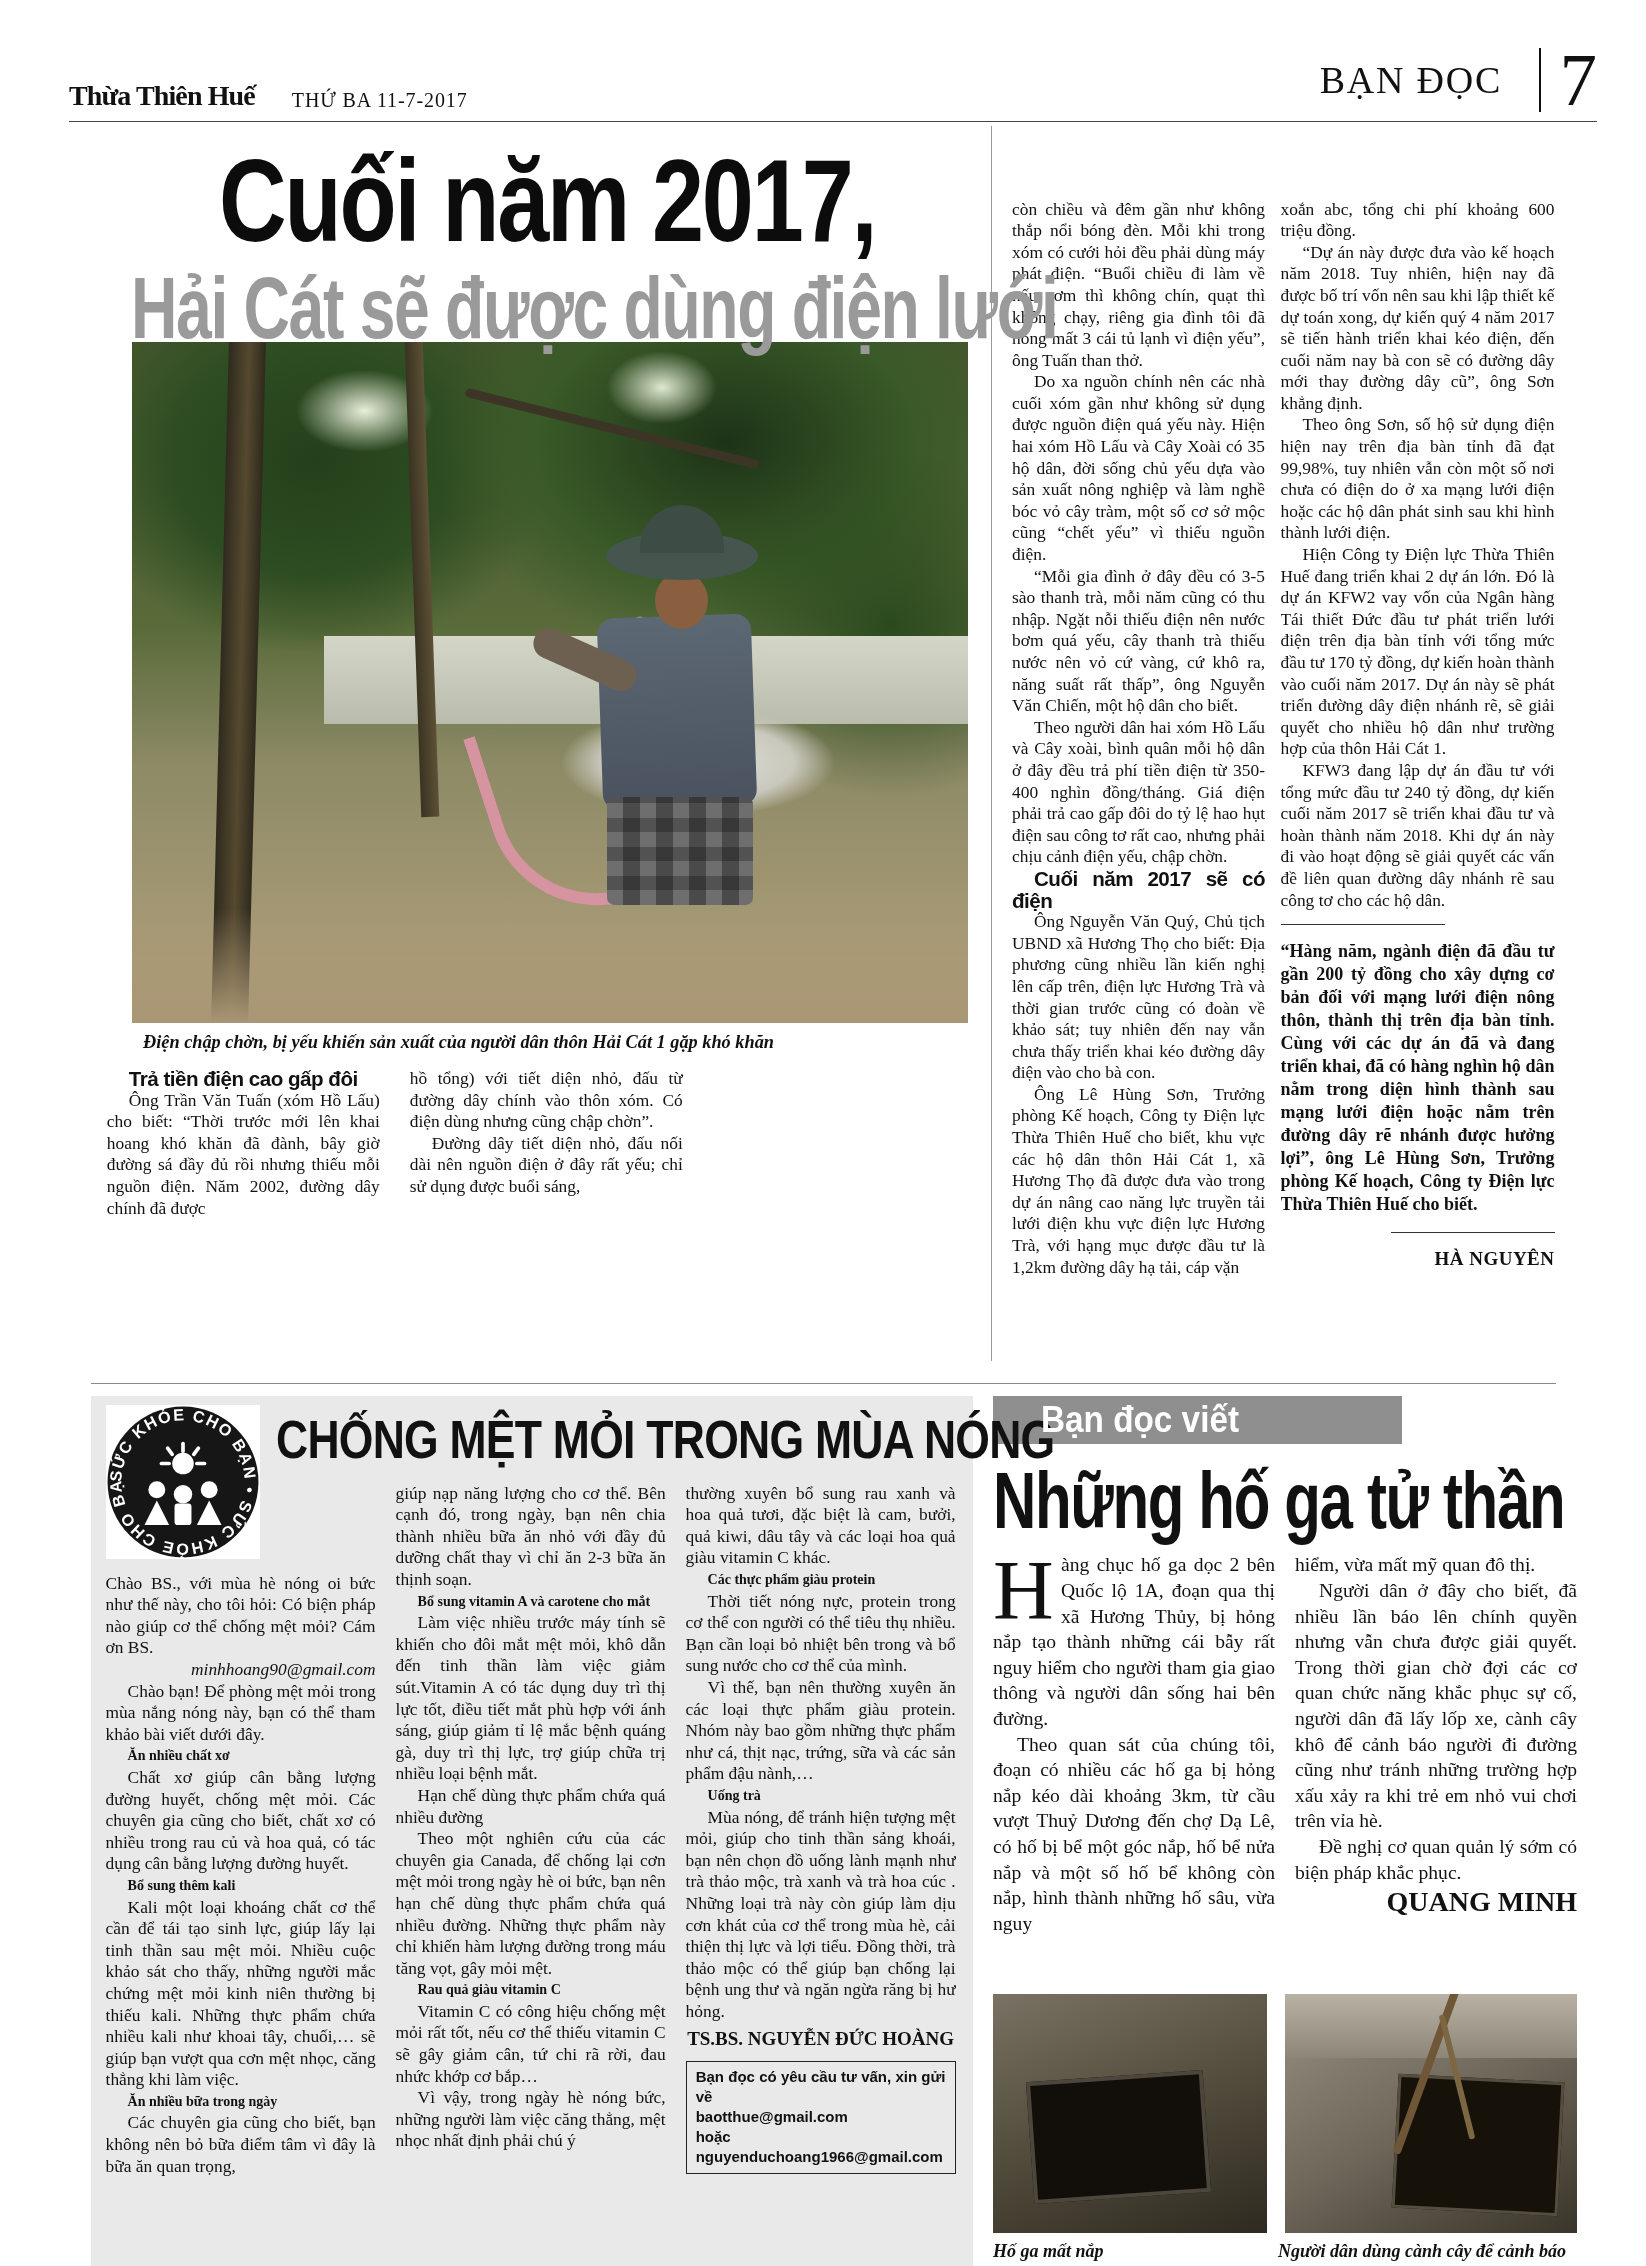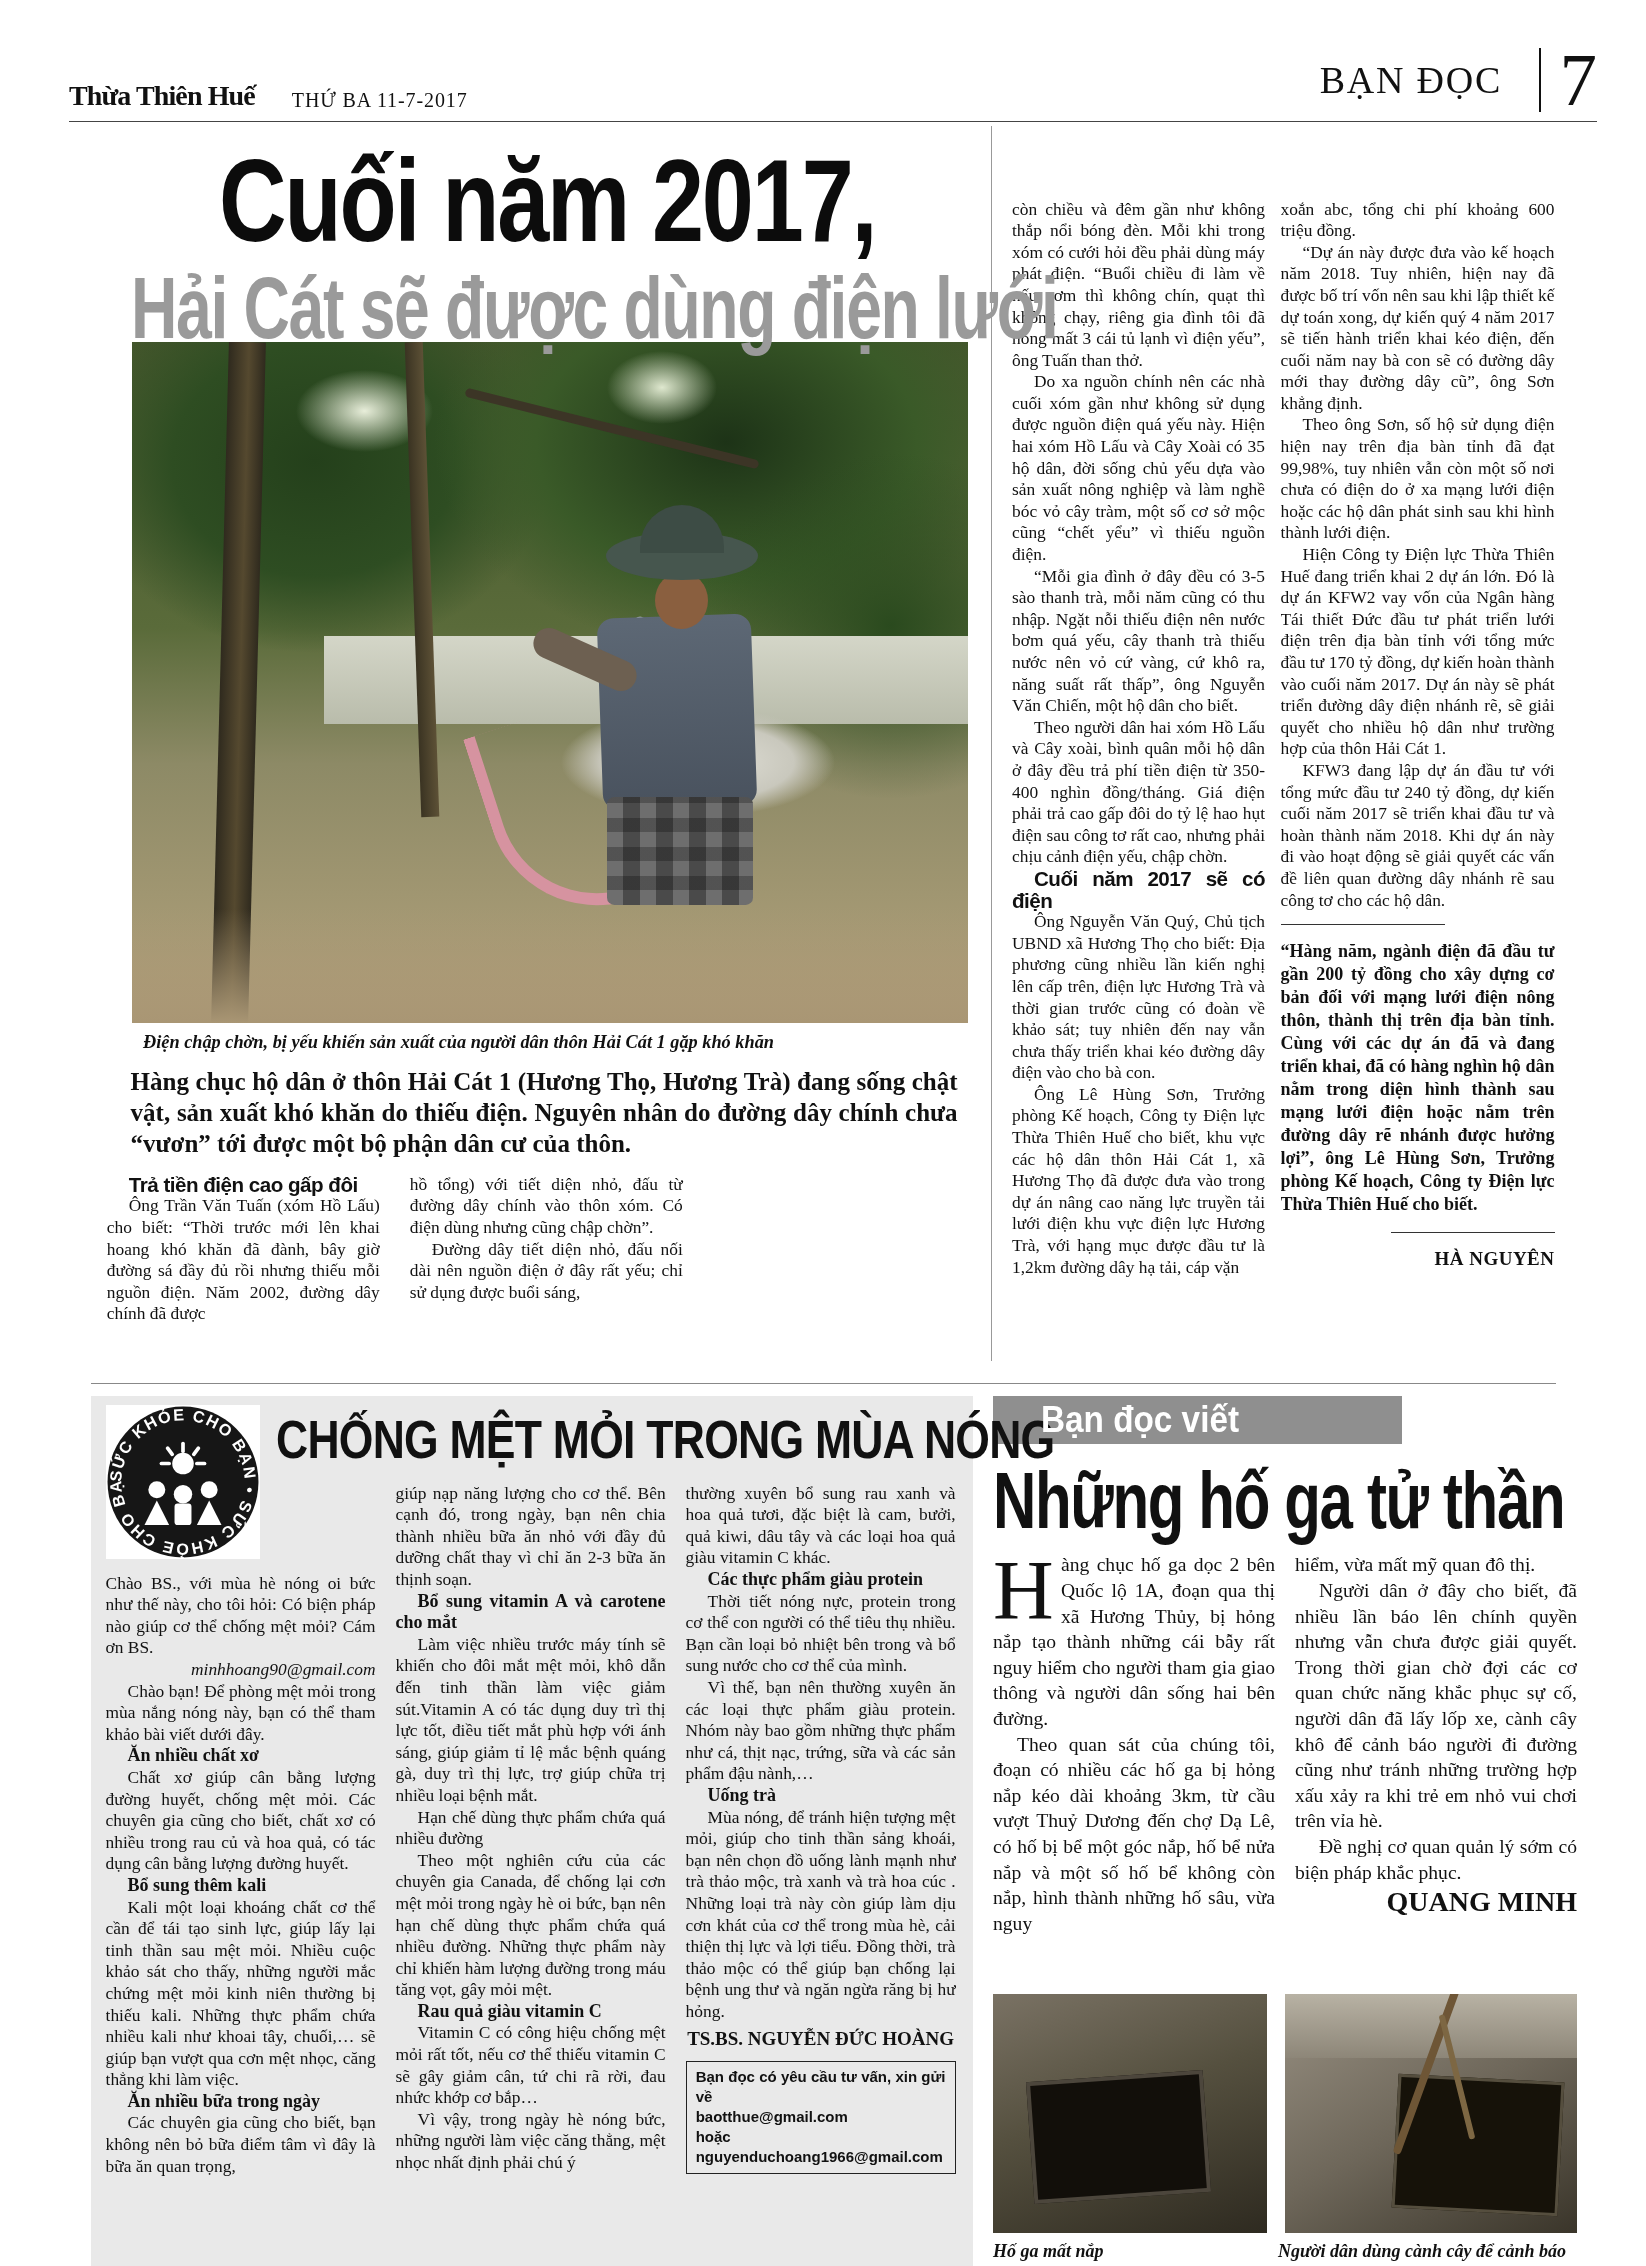--- a/index.html
+++ b/index.html
@@ -76,21 +76,21 @@
   
   .health{position:relative;width:882px;background:#e9e9e9;padding:12.8px 14.6px 16.4px;box-sizing:border-box;}
   .h-logo{position:absolute;left:14.6px;top:9.1px;width:154px;height:154px;background:#fff;
           display:flex;align-items:center;justify-content:center;}
   .h-title-wrap{margin-left:170px;height:68px;}
   .h-title{display:inline-block;font-family:"Liberation Sans",sans-serif;font-weight:bold;
            font-size:53px;letter-spacing:-0.9px;transform:scaleX(.84);transform-origin:left top;white-space:nowrap;}
   .h-cols{display:flex;gap:20px;margin-top:5.5px;}
   .h-col{width:270px;height:775px;overflow:hidden;}
   .h-col1{padding-top:90px;box-sizing:border-box;}
-  .h-sub{font-weight:bold;font-size:18px;margin:2.7px 0 1.8px;text-indent:22px;}
+  .h-sub{font-weight:bold;font-size:14px;margin:2.7px 0 1.8px;text-indent:22px;}
   .h-email{font-style:italic;text-align:right;margin:0;}
   .h-byline{font-weight:bold;font-size:19px;text-align:center;margin-top:5.5px;}
   .h-box{border:1.4px solid #222;margin-top:11px;padding:5.5px 9.1px;
          font-family:"Liberation Sans",sans-serif;font-weight:bold;font-size:15px;line-height:20px;}
   
   .reader{width:585px;}
   .r-bar{width:409px;height:48px;background:#8f8f8f;display:flex;align-items:center;}
   .r-bar-label{display:inline-block;color:#fff;font-family:"Liberation Sans",sans-serif;font-weight:bold;
                font-size:37px;margin-left:48px;transform:scaleX(.9);transform-origin:left center;white-space:nowrap;}
   .r-hl-wrap{height:88px;margin-top:11px;}
@@ -165,21 +165,20 @@
         <div class="ph hose2"></div>
         <div class="ph torso"></div>
         <div class="ph arm"></div>
         <div class="ph shorts"></div>
         <div class="ph face"></div>
         <div class="ph hat"></div>
         <div class="ph hatdome"></div>
       </div>
 
       <div class="caption">Điện chập chờn, bị yếu khiến sản xuất của người dân thôn Hải Cát 1 gặp khó khăn</div>
-      <div class="lead">Hàng chục hộ dân ở thôn Hải Cát 1 (Hương Thọ, Hương Trà) đang sống chật vật, sản xuất khó khăn do thiếu điện. Nguyên nhân do đường dây chính chưa “vươn” tới được một bộ phận dân cư của thôn.</div>
 
       <div class="cols3 bodytext">
         <div class="c">
           <p class="subhead-sans">Trả tiền điện cao gấp đôi</p>
           <p>Ông Trần Văn Tuấn (xóm Hồ Lấu) cho biết: “Thời trước mới lên khai hoang khó khăn đã đành, bây giờ đường sá đầy đủ rồi nhưng thiếu mỗi nguồn điện. Năm 2002, đường dây chính đã được</p>
         </div>
         <div class="c">
           <p class="noindent">hồ tổng) với tiết diện nhỏ, đấu từ đường dây chính vào thôn xóm. Có điện dùng nhưng cũng chập chờn”.</p>
           <p>Đường dây tiết diện nhỏ, đấu nối dài nên nguồn điện ở đây rất yếu; chỉ sử dụng được buổi sáng,</p>
         </div>

